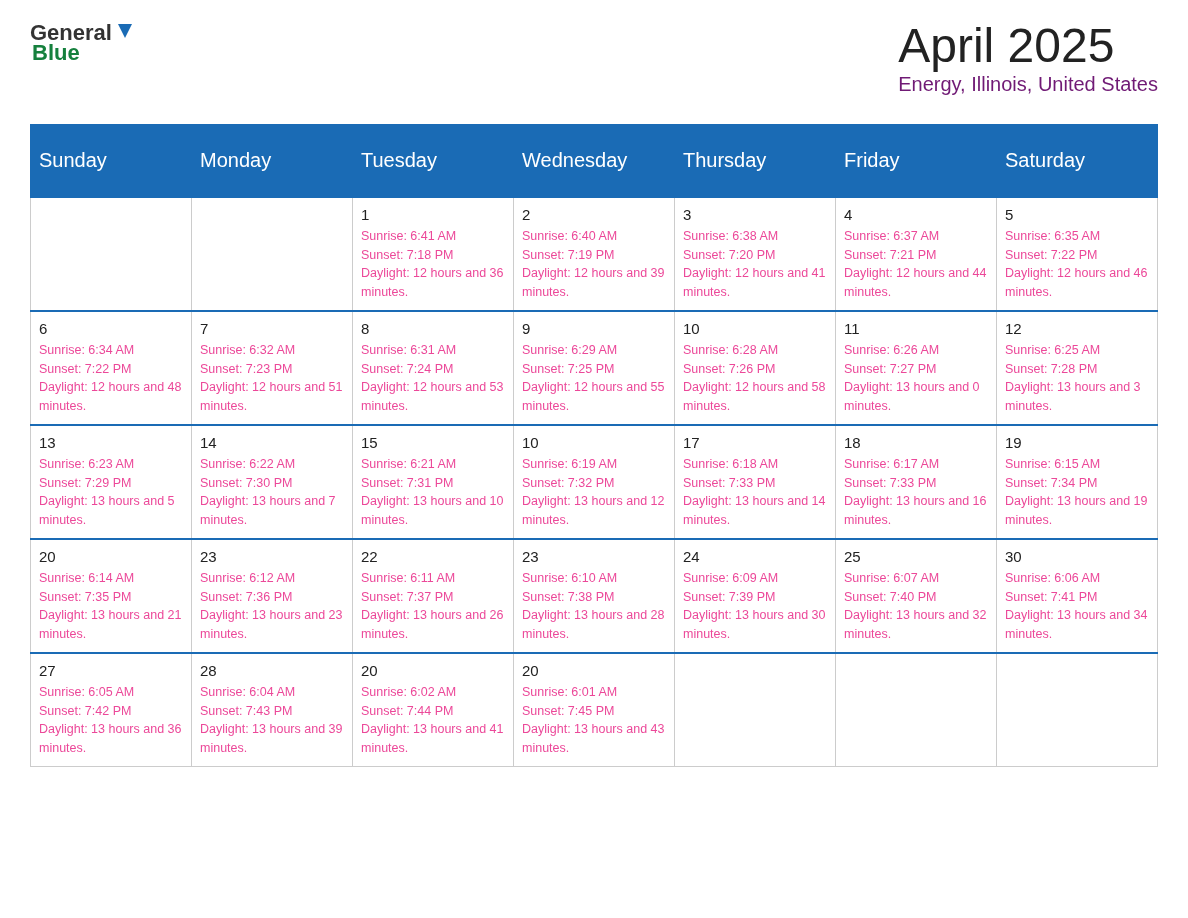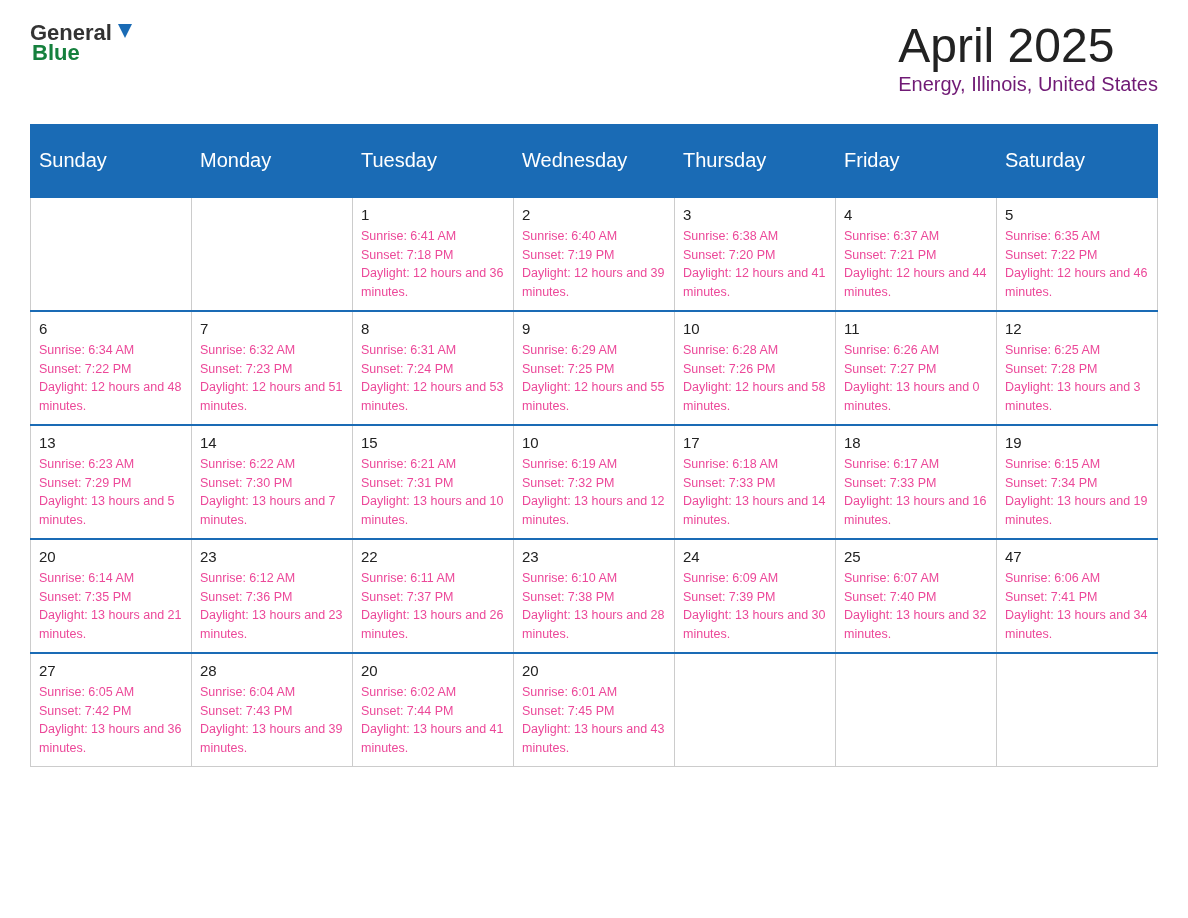--- a/index.html
+++ b/index.html
@@ -222,21 +222,21 @@
         </td>
         <td>
           <div class="day-number">24</div>
           <div class="day-info">Sunrise: 6:09 AM<br>Sunset: 7:39 PM<br>Daylight: 13 hours and 30 minutes.</div>
         </td>
         <td>
           <div class="day-number">25</div>
           <div class="day-info">Sunrise: 6:07 AM<br>Sunset: 7:40 PM<br>Daylight: 13 hours and 32 minutes.</div>
         </td>
         <td>
-          <div class="day-number">47</div>
+          <div class="day-number">30</div>
           <div class="day-info">Sunrise: 6:06 AM<br>Sunset: 7:41 PM<br>Daylight: 13 hours and 34 minutes.</div>
         </td>
       </tr>
       <tr>
         <td>
           <div class="day-number">27</div>
           <div class="day-info">Sunrise: 6:05 AM<br>Sunset: 7:42 PM<br>Daylight: 13 hours and 36 minutes.</div>
         </td>
         <td>
           <div class="day-number">28</div>

